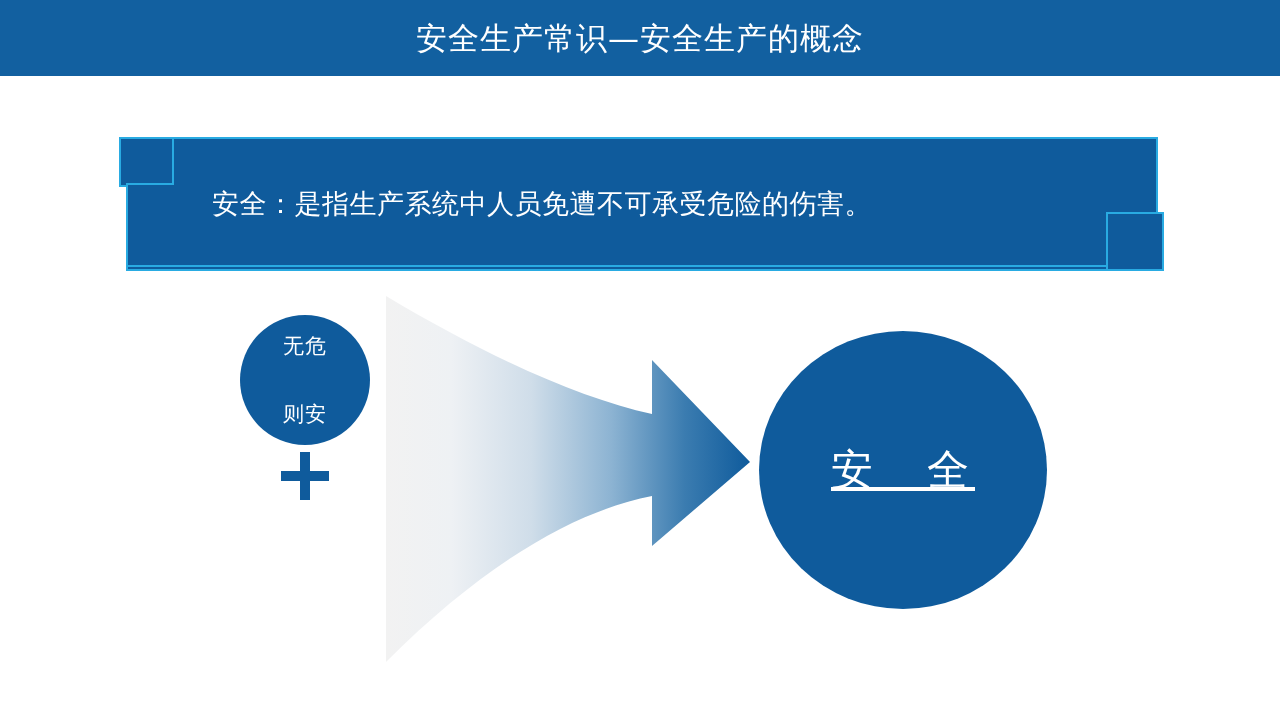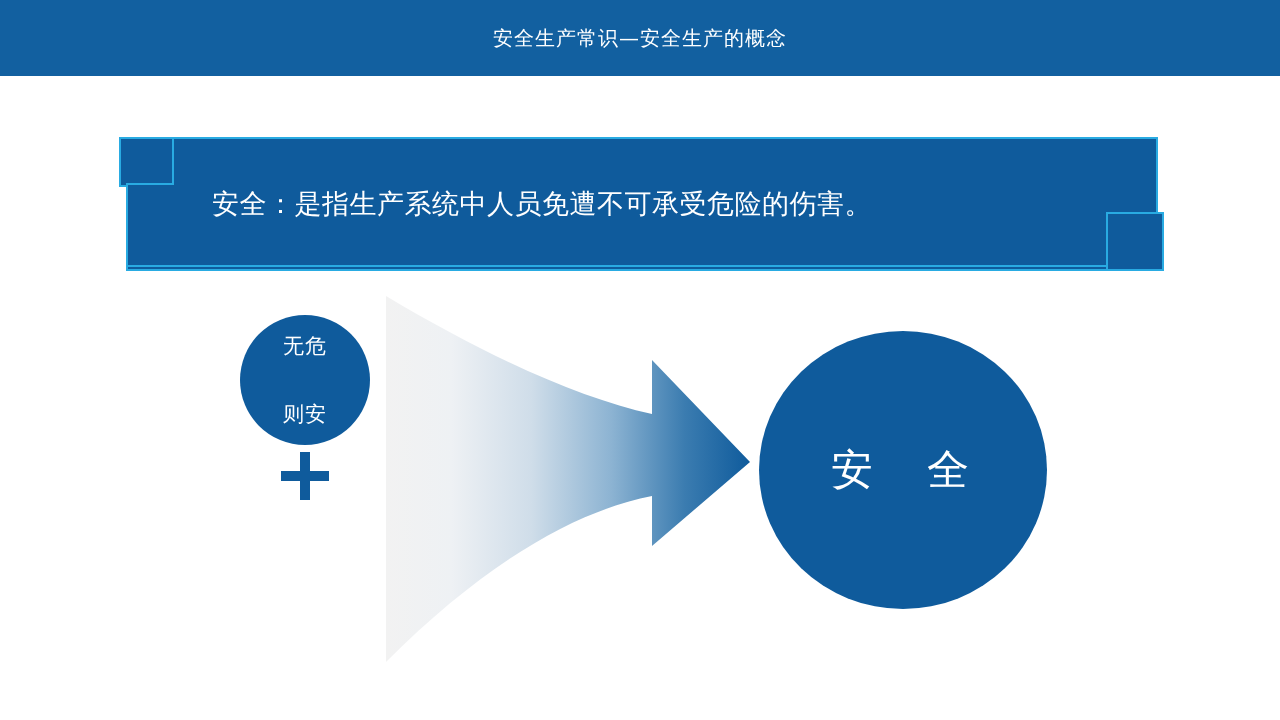--- a/index.html
+++ b/index.html
@@ -36,21 +36,21 @@
   }
   .header-title {
     position: absolute;
     left: 0;
     top: 0;
     width: 1280px;
     height: 76px;
     line-height: 76px;
     text-align: center;
     color: #ffffff;
-    font-size: 20px;
+    font-size: 31px;
     letter-spacing: 1px;
     white-space: nowrap;
   }
 
   
   .banner {
     position: absolute;
     left: 118px;
     top: 136px;
     width: 1047px;
@@ -135,20 +135,21 @@
     height: 278px;
     border-radius: 50%;
     background: #0f5b9c;
     color: #ffffff;
     display: flex;
     align-items: center;
     justify-content: center;
     font-size: 42px;
     letter-spacing: 6px;
     white-space: pre;
+    text-decoration: underline;
   }
 </style>
 </head>
 <body>
 
 <div id="slide">
 
   <div class="header-bar">
     <div class="header-title">安全生产常识—安全生产的概念</div>
   </div>

